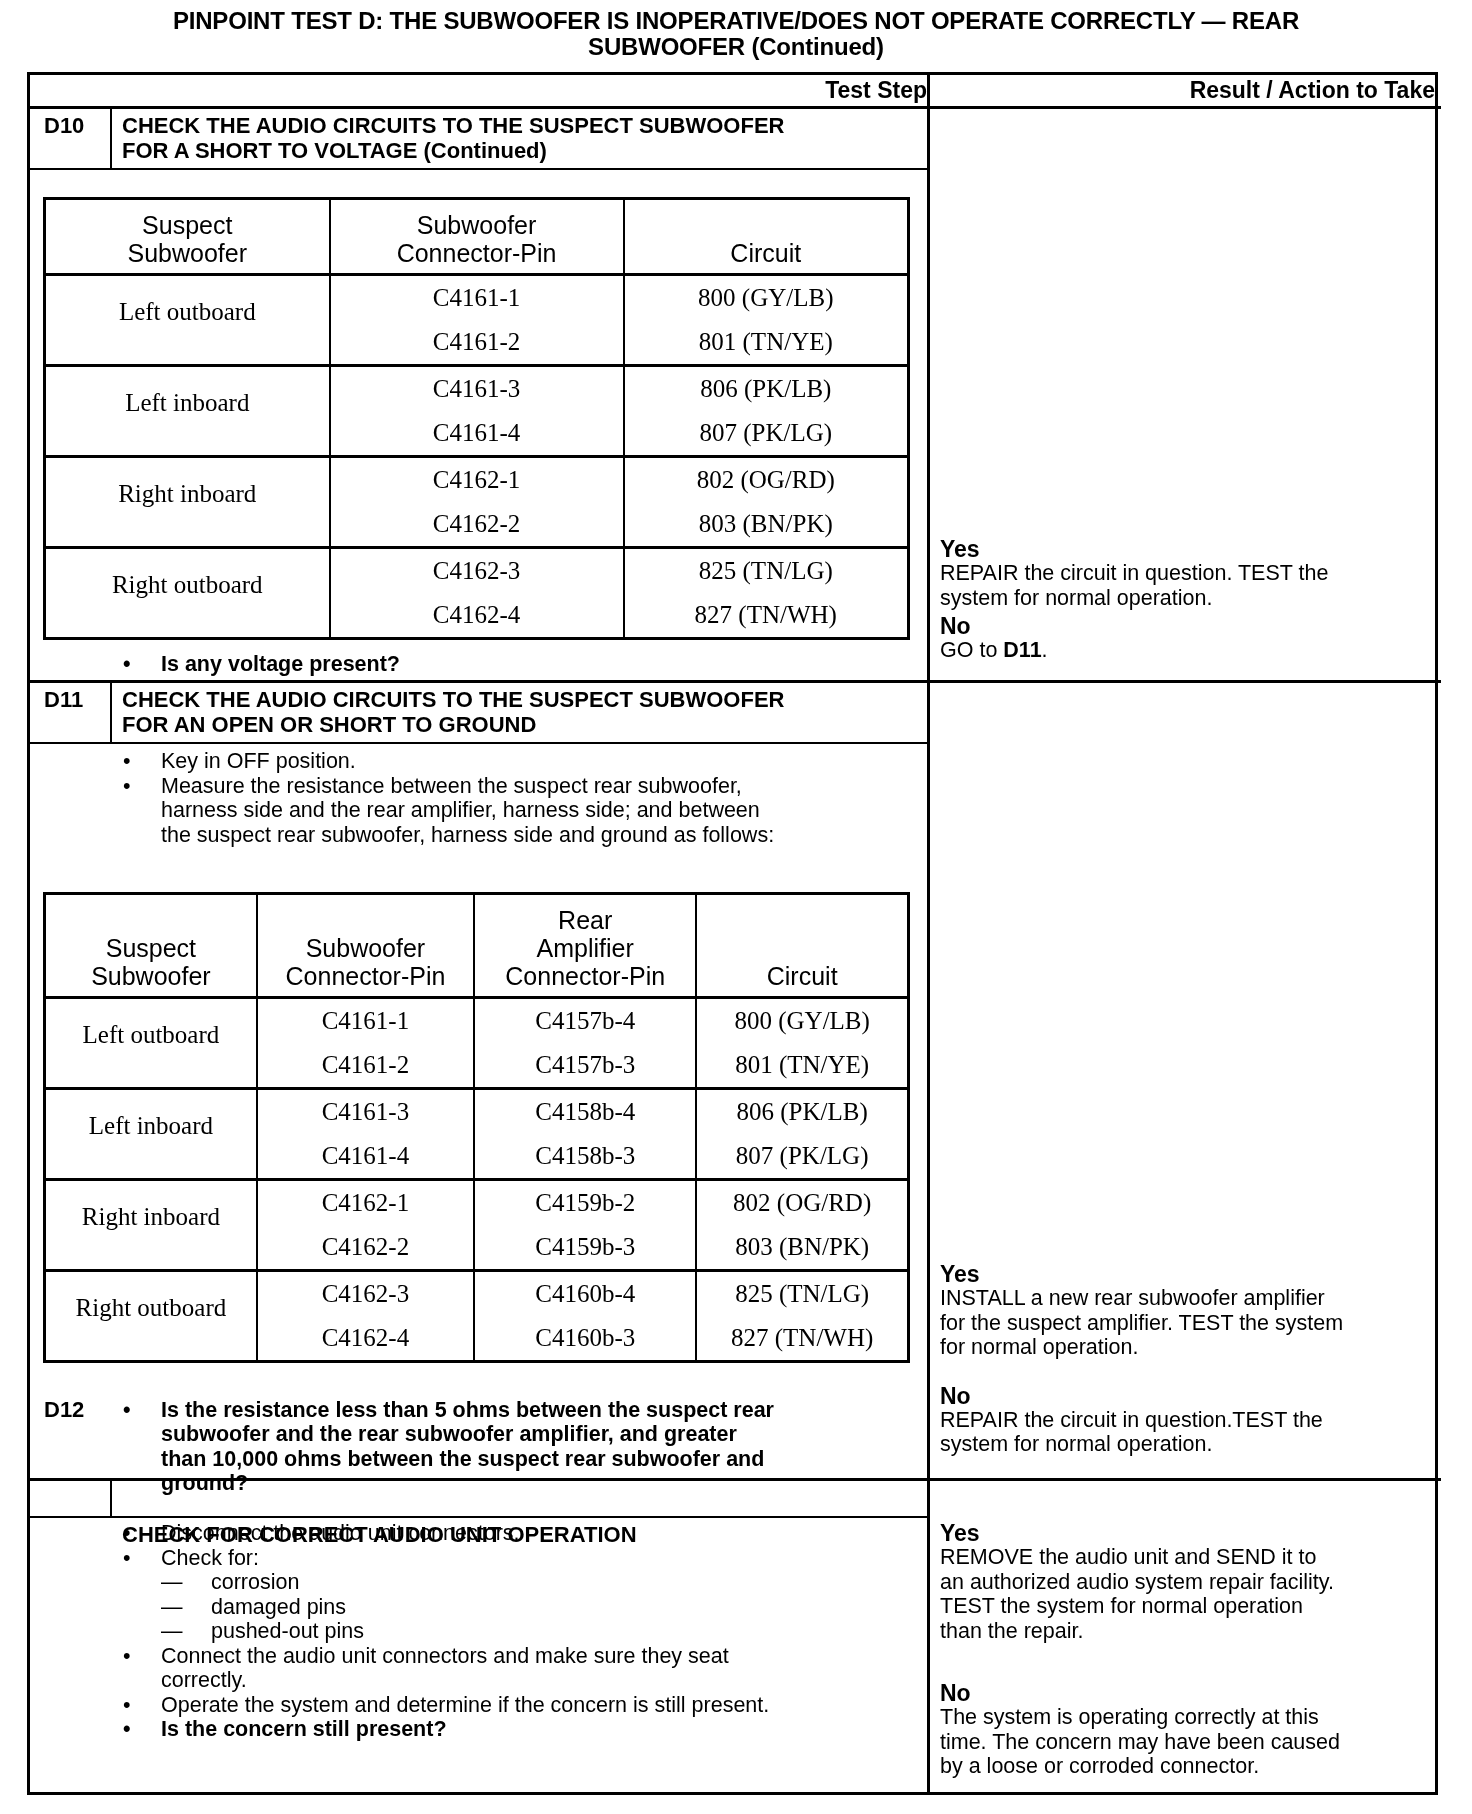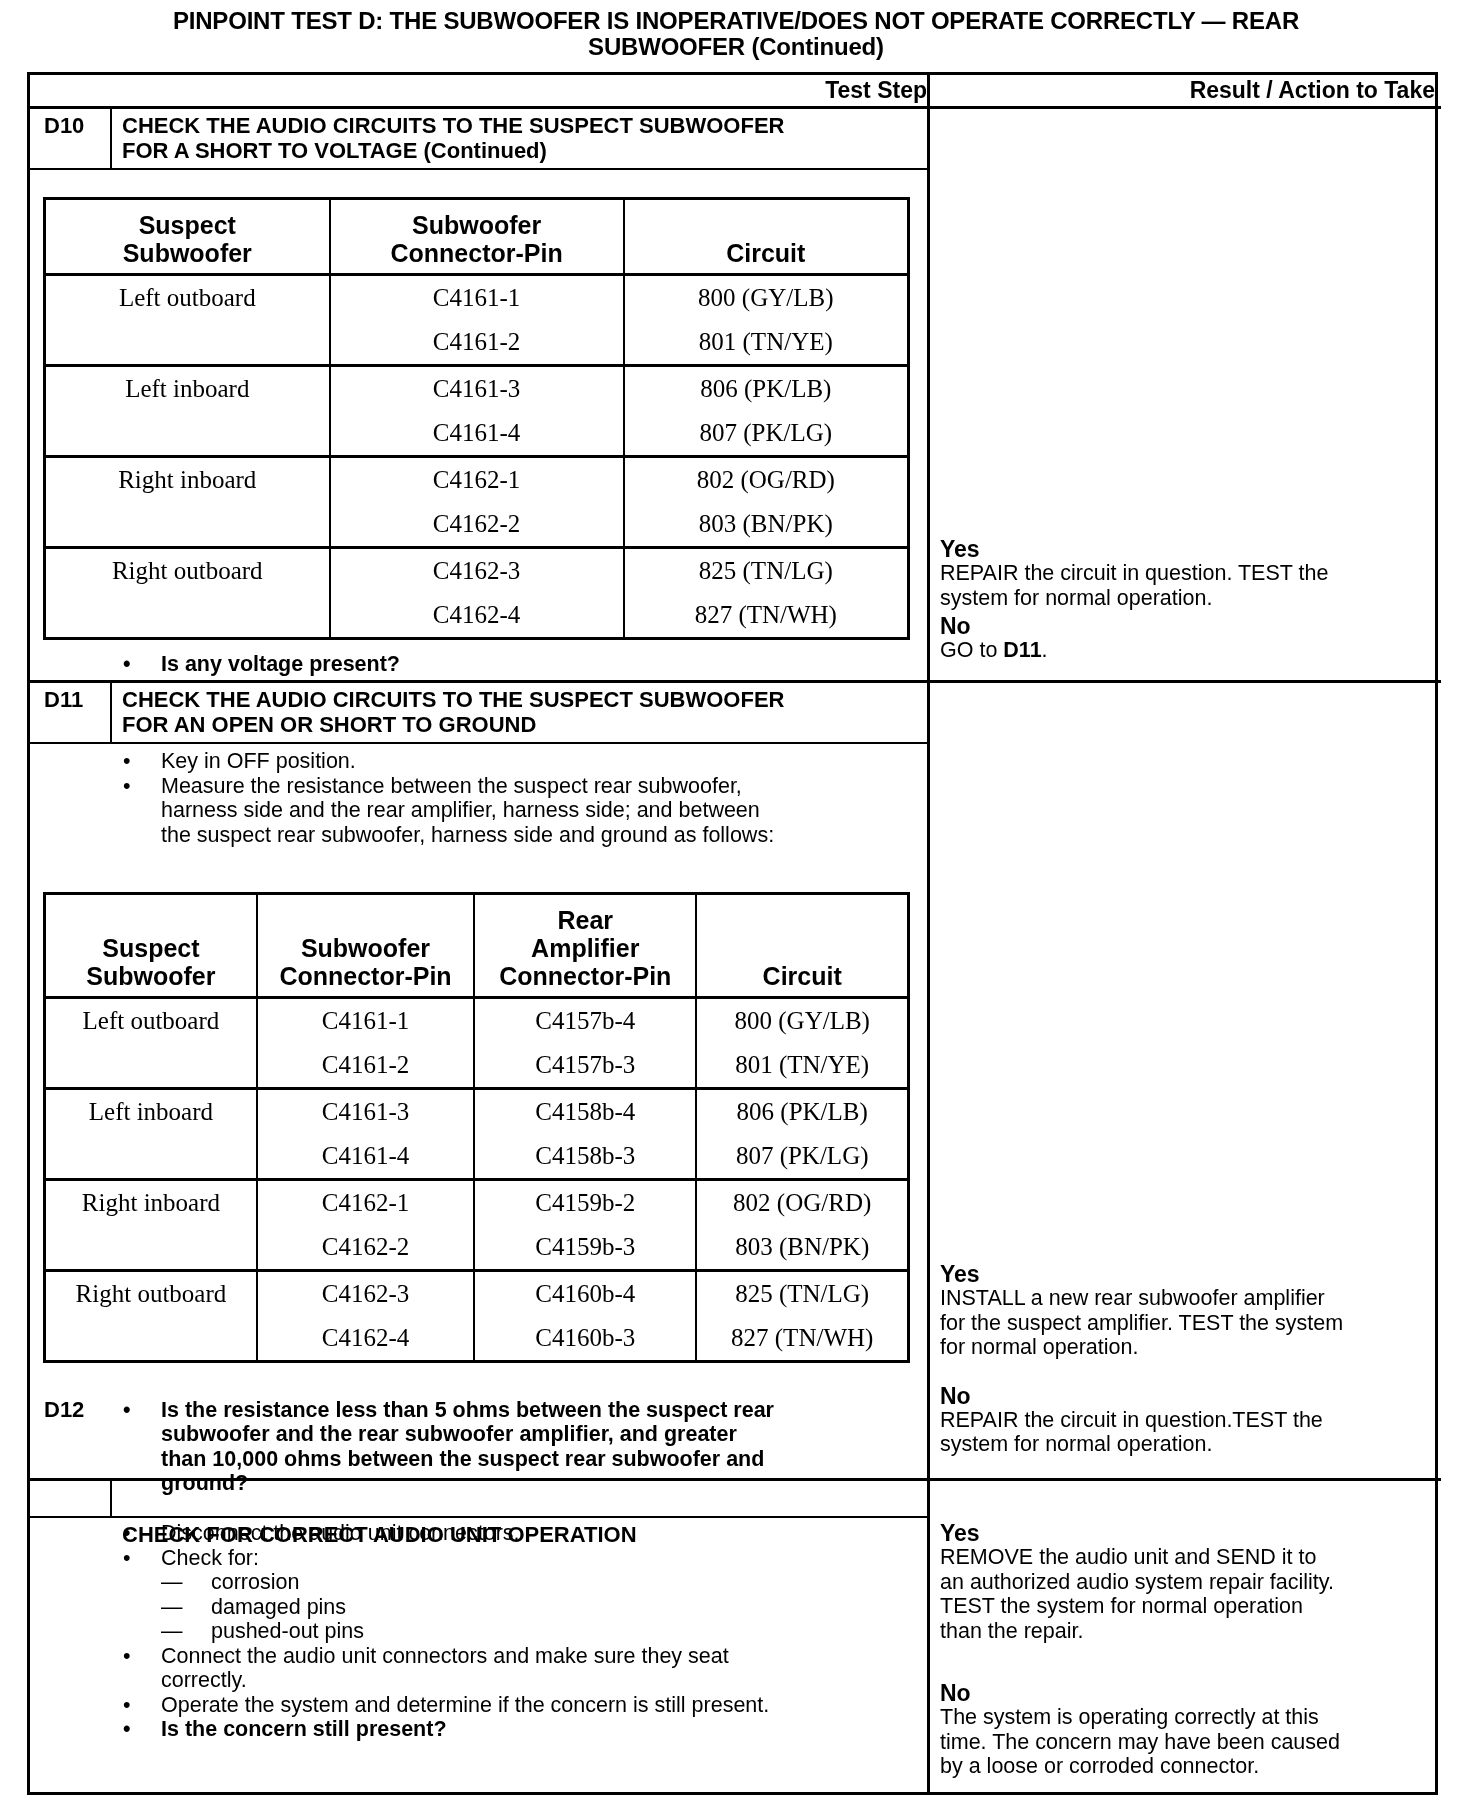--- a/index.html
+++ b/index.html
@@ -14,24 +14,24 @@
   .stepno { font-weight:bold; font-size:22px; }
   .steptitle { font-weight:bold; font-size:22px; line-height:25px; }
   .body-text { font-size:21.5px; line-height:24.5px; }
   .bold { font-weight:bold; }
   .bullet-row { position:relative; padding-left:38px; }
   .bullet-row .dot { position:absolute; left:0; top:0; }
   .dash-row { position:relative; padding-left:50px; }
   .dash-row .dash { position:absolute; left:0; top:0; }
   table.inner { position:absolute; border-collapse:collapse; border:3px solid #000; }
   table.inner th, table.inner td { border-left:2px solid #000; border-right:2px solid #000; padding:0; text-align:center; }
-  table.inner th { font-family:"Liberation Sans", sans-serif; font-weight:bold; font-size:25px; line-height:28px; vertical-align:bottom; padding-bottom:6px; border-bottom:3px solid #000; }
+  table.inner th { font-family:"Liberation Sans", sans-serif; font-weight:normal; font-size:25px; line-height:28px; vertical-align:bottom; padding-bottom:6px; border-bottom:3px solid #000; }
   table.inner td { font-family:"Liberation Serif", serif; font-size:25px; height:44px; vertical-align:middle; }
   table.inner tr.grp-end td { border-bottom:3px solid #000; }
-  table.inner td.grp-label { vertical-align:top; padding-top:8px; }
+  table.inner td.grp-label { vertical-align:top; padding-top:22px; }
   .result-label { font-weight:bold; font-size:23px; line-height:24px; }
   .result-text { font-size:21.5px; line-height:24.5px; }
 </style>
 </head>
 <body>
 
 <div class="title" style="top:8px;">PINPOINT TEST  D: THE SUBWOOFER IS INOPERATIVE/DOES NOT OPERATE CORRECTLY — REAR</div>
 <div class="title" style="top:34px;">SUBWOOFER (Continued)</div>
 
 <div class="abs" style="left:27px; top:72px; width:1411px; height:1723px; border:3px solid #000;"></div>

